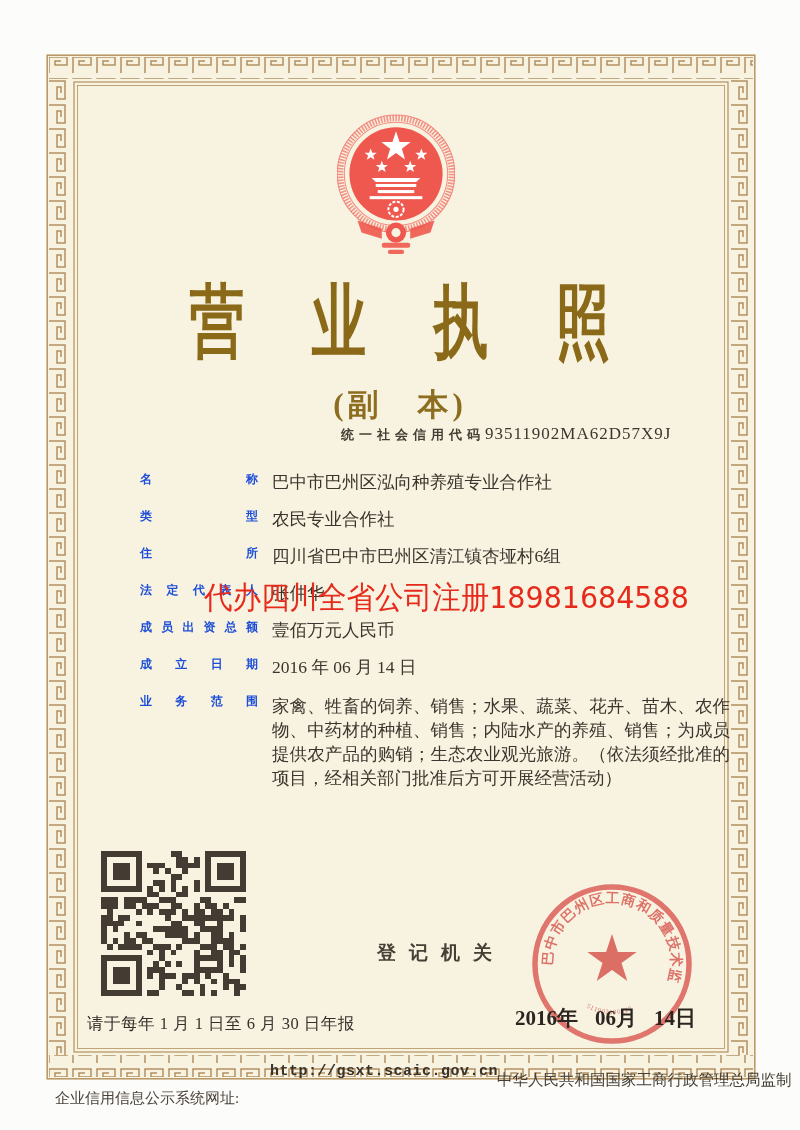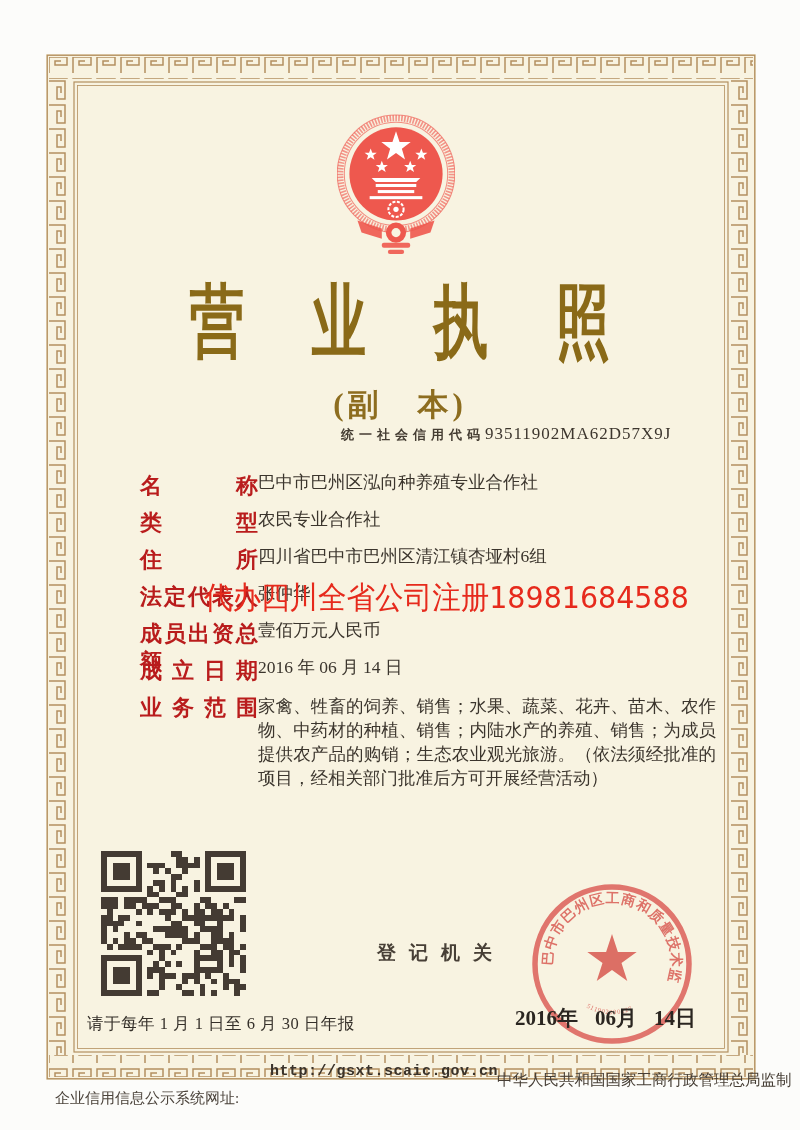--- a/index.html
+++ b/index.html
@@ -15,23 +15,23 @@
          white-space:nowrap;color:#8a6a18;font-weight:900;}
   .title span{font-size:80px;line-height:1.05;transform:scaleX(.68);transform-origin:center;}
   .subtitle{top:384px;left:50%;transform:translateX(-50%);font-size:31px;font-weight:700;
             color:#8d6d1f;letter-spacing:4px;white-space:nowrap;}
   
   .codeline{top:424px;left:341px;display:flex;align-items:baseline;white-space:nowrap;}
   .codelabel{font-size:13px;font-weight:700;letter-spacing:5px;color:#453d33;}
   .codeval{font-size:17px;letter-spacing:1px;color:#3d362e;}
   
   .row{left:140px;display:flex;align-items:flex-start;}
-  .flabel{width:118px;flex:0 0 118px;font-size:22px;font-weight:600;color:#b91c1c;
+  .flabel{width:118px;flex:0 0 118px;font-size:12px;font-weight:600;color:#1d4ed8;
           text-align:justify;text-align-last:justify;line-height:1.25;font-family:Liberation Serif, serif;}
-  .fvalue{font-size:17.5px;color:#3b352d;line-height:1.25;width:458px;}
+  .fvalue{margin-left:14px;font-size:17.5px;color:#3b352d;line-height:1.25;width:458px;}
   .fvalue.scope{line-height:24px;text-align:justify;}
   
   .watermark{left:204px;top:577px;font-family:"DejaVu Sans",sans-serif;font-size:31px;
              font-weight:500;white-space:nowrap;transform:scaleX(.92);transform-origin:left top;
              z-index:40;}
   
   #qr-wrap{left:101px;top:851px;width:145px;height:145px;}
   
   .reg-label{left:377px;top:940px;font-size:19px;font-weight:600;letter-spacing:13px;
              color:#473f36;white-space:nowrap;}

